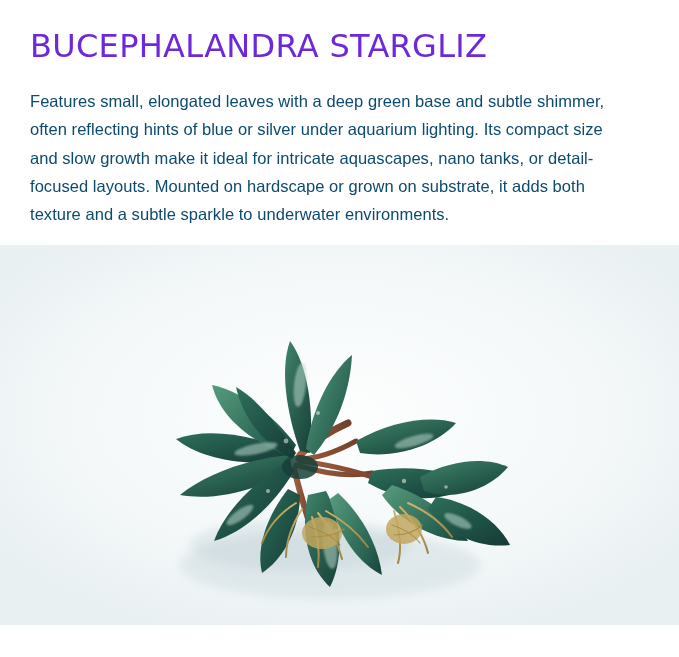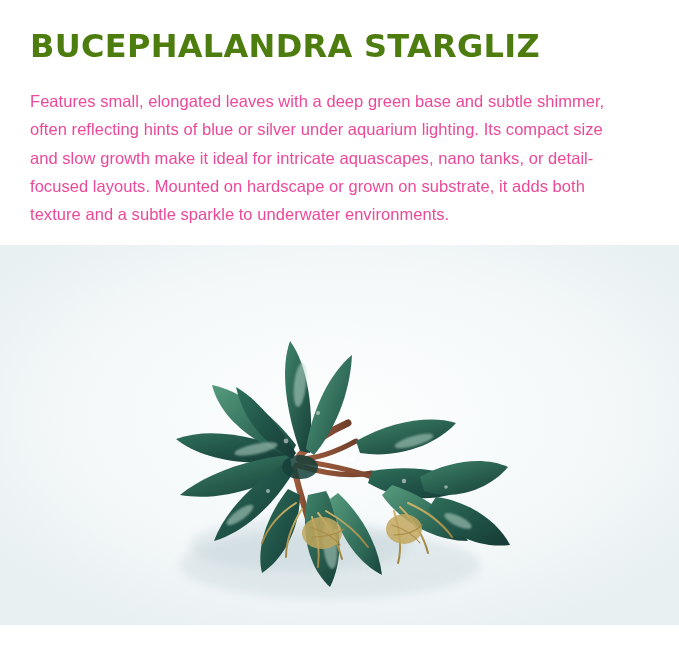--- a/index.html
+++ b/index.html
@@ -20,31 +20,31 @@
     background: #ffffff;
     box-sizing: border-box;
     padding: 0;
   }
   .content {
     padding: 28px 30px 0 30px;
   }
   .title {
     font-family: "DejaVu Sans", sans-serif;
     font-size: 32px;
-    font-weight: 700;
+    font-weight: 400;
     letter-spacing: 0.3px;
-    color: #4d7c0f;
+    color: #6d28d9;
     margin: 0 0 22px 0;
     line-height: 1.15;
   }
   .description {
     font-family: "Liberation Sans", sans-serif;
     font-size: 16.5px;
     line-height: 1.72;
-    color: #ec4899;
+    color: #0c4a6e;
     margin: 0;
     max-width: 600px;
     letter-spacing: 0.05px;
   }
   .plant-figure {
     position: relative;
     margin-top: 16px;
     width: 679px;
     height: 380px;
     margin-left: -30px;

